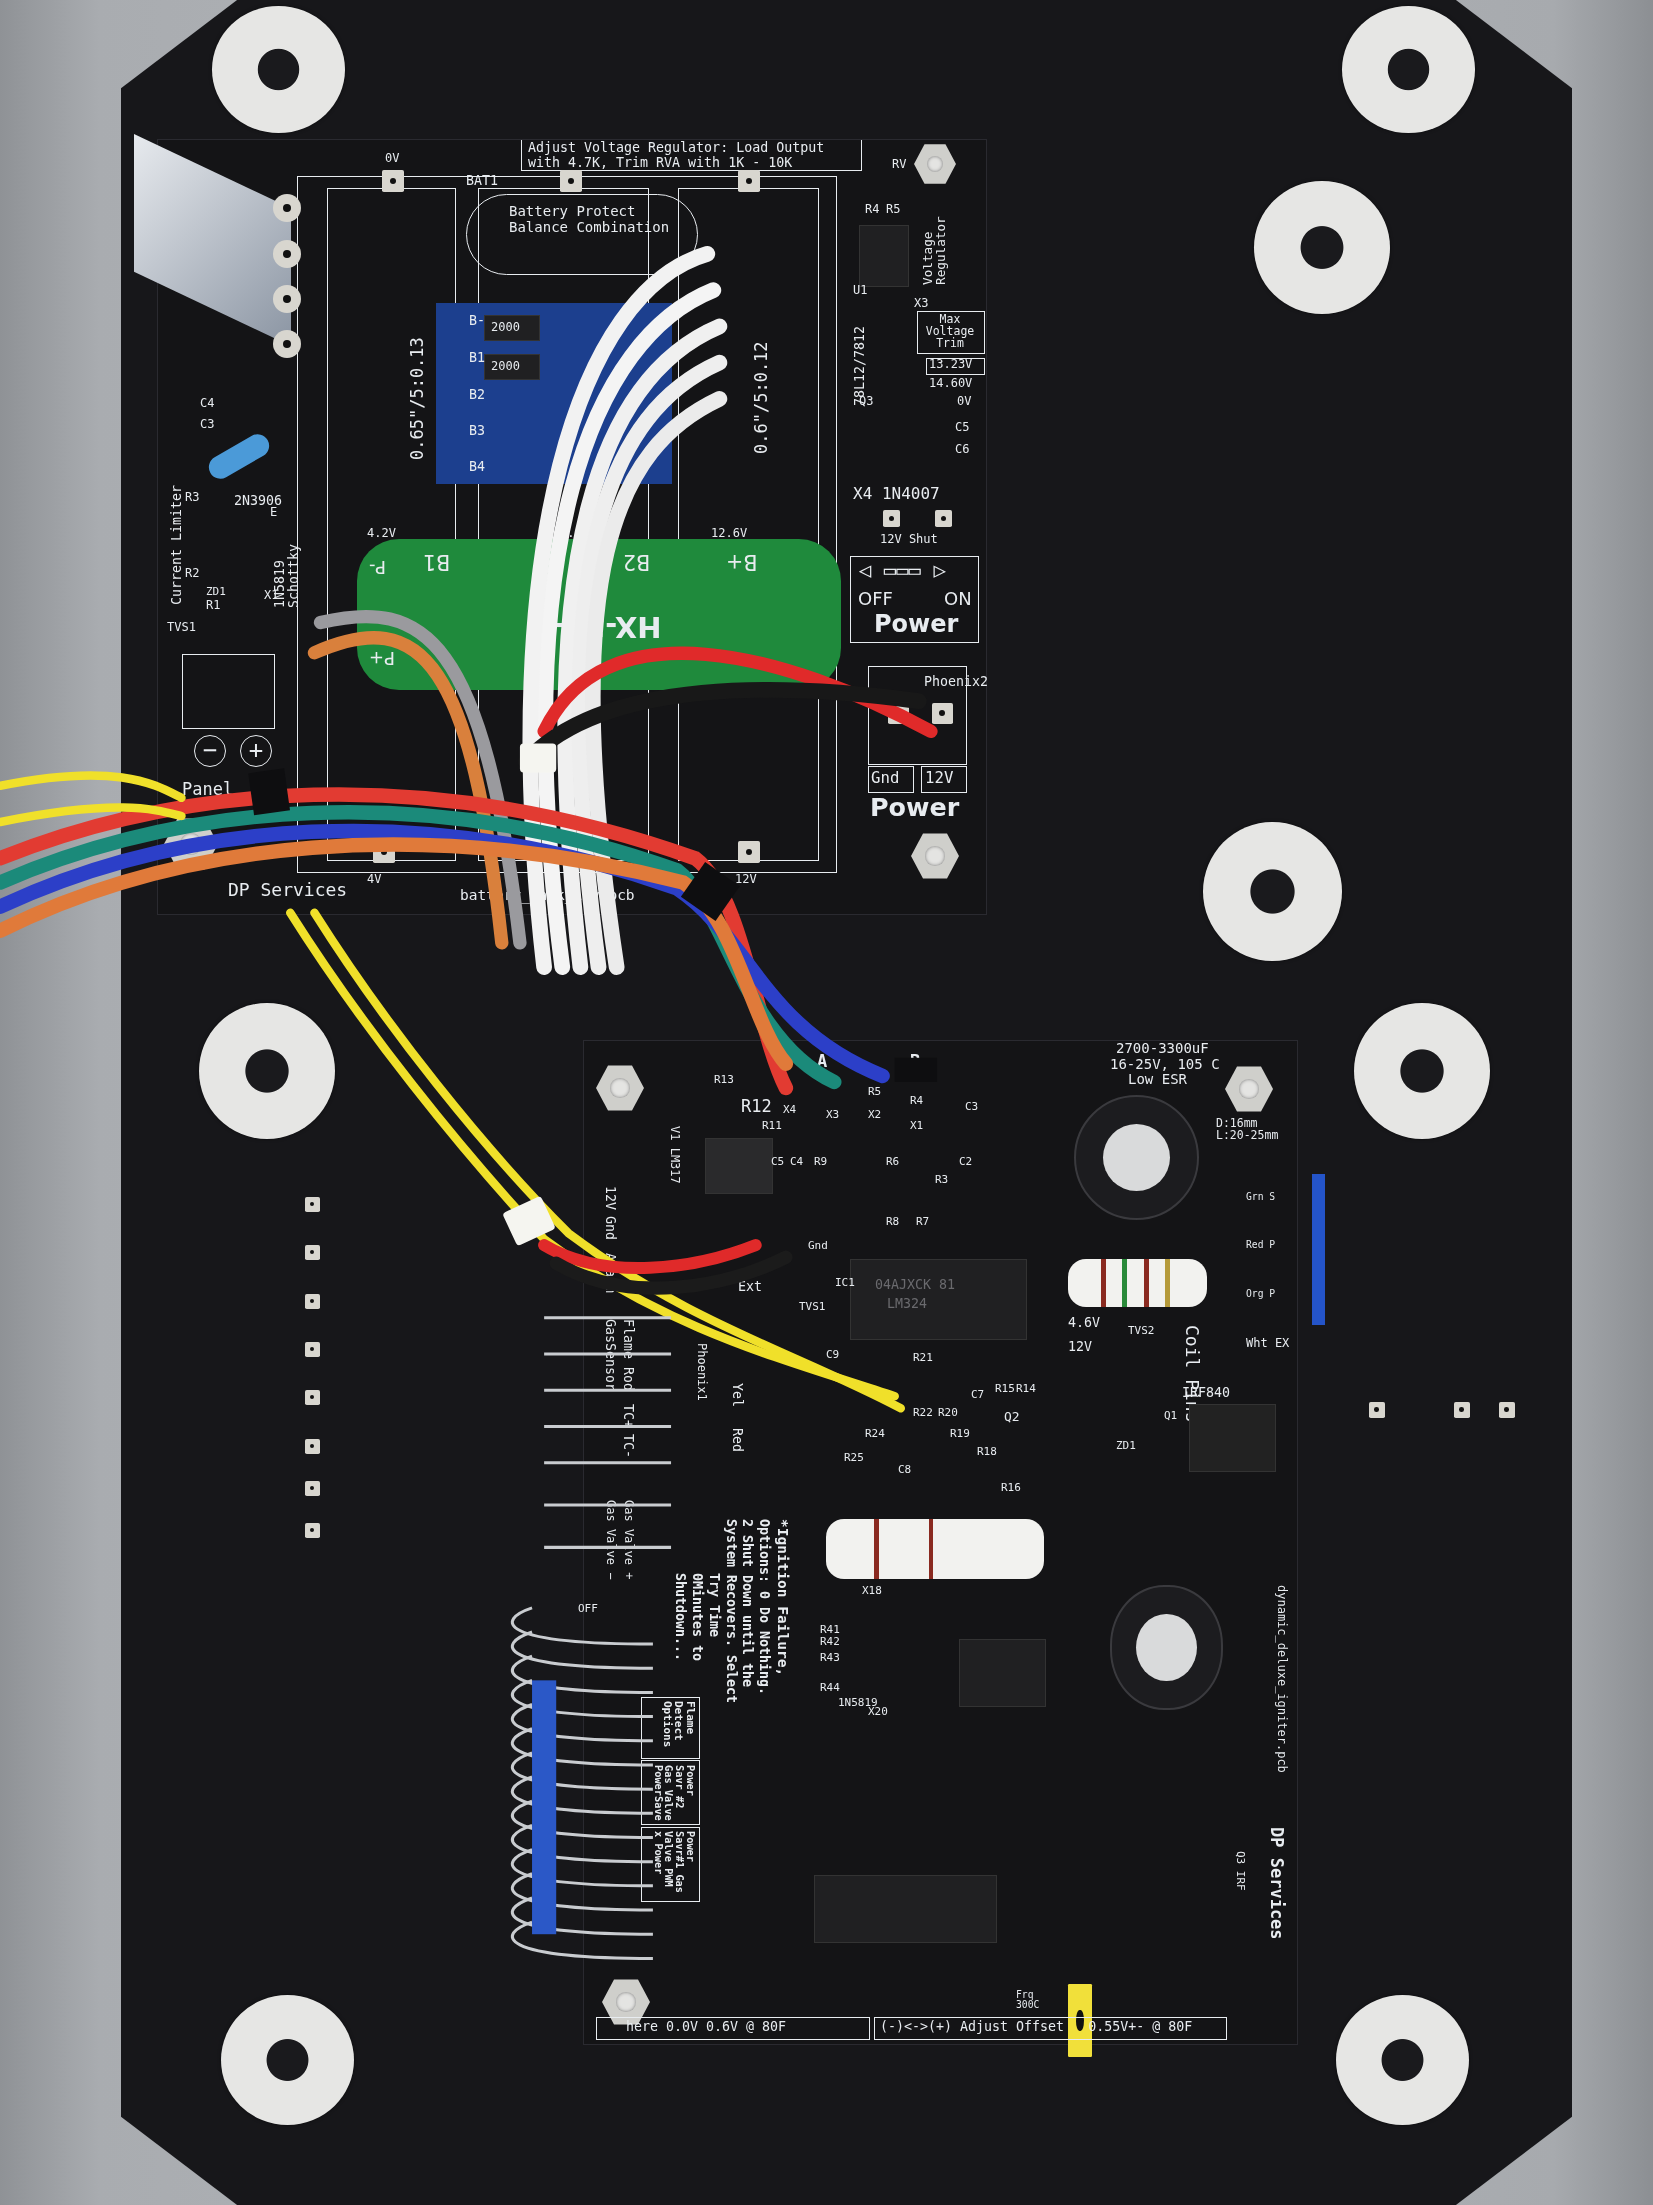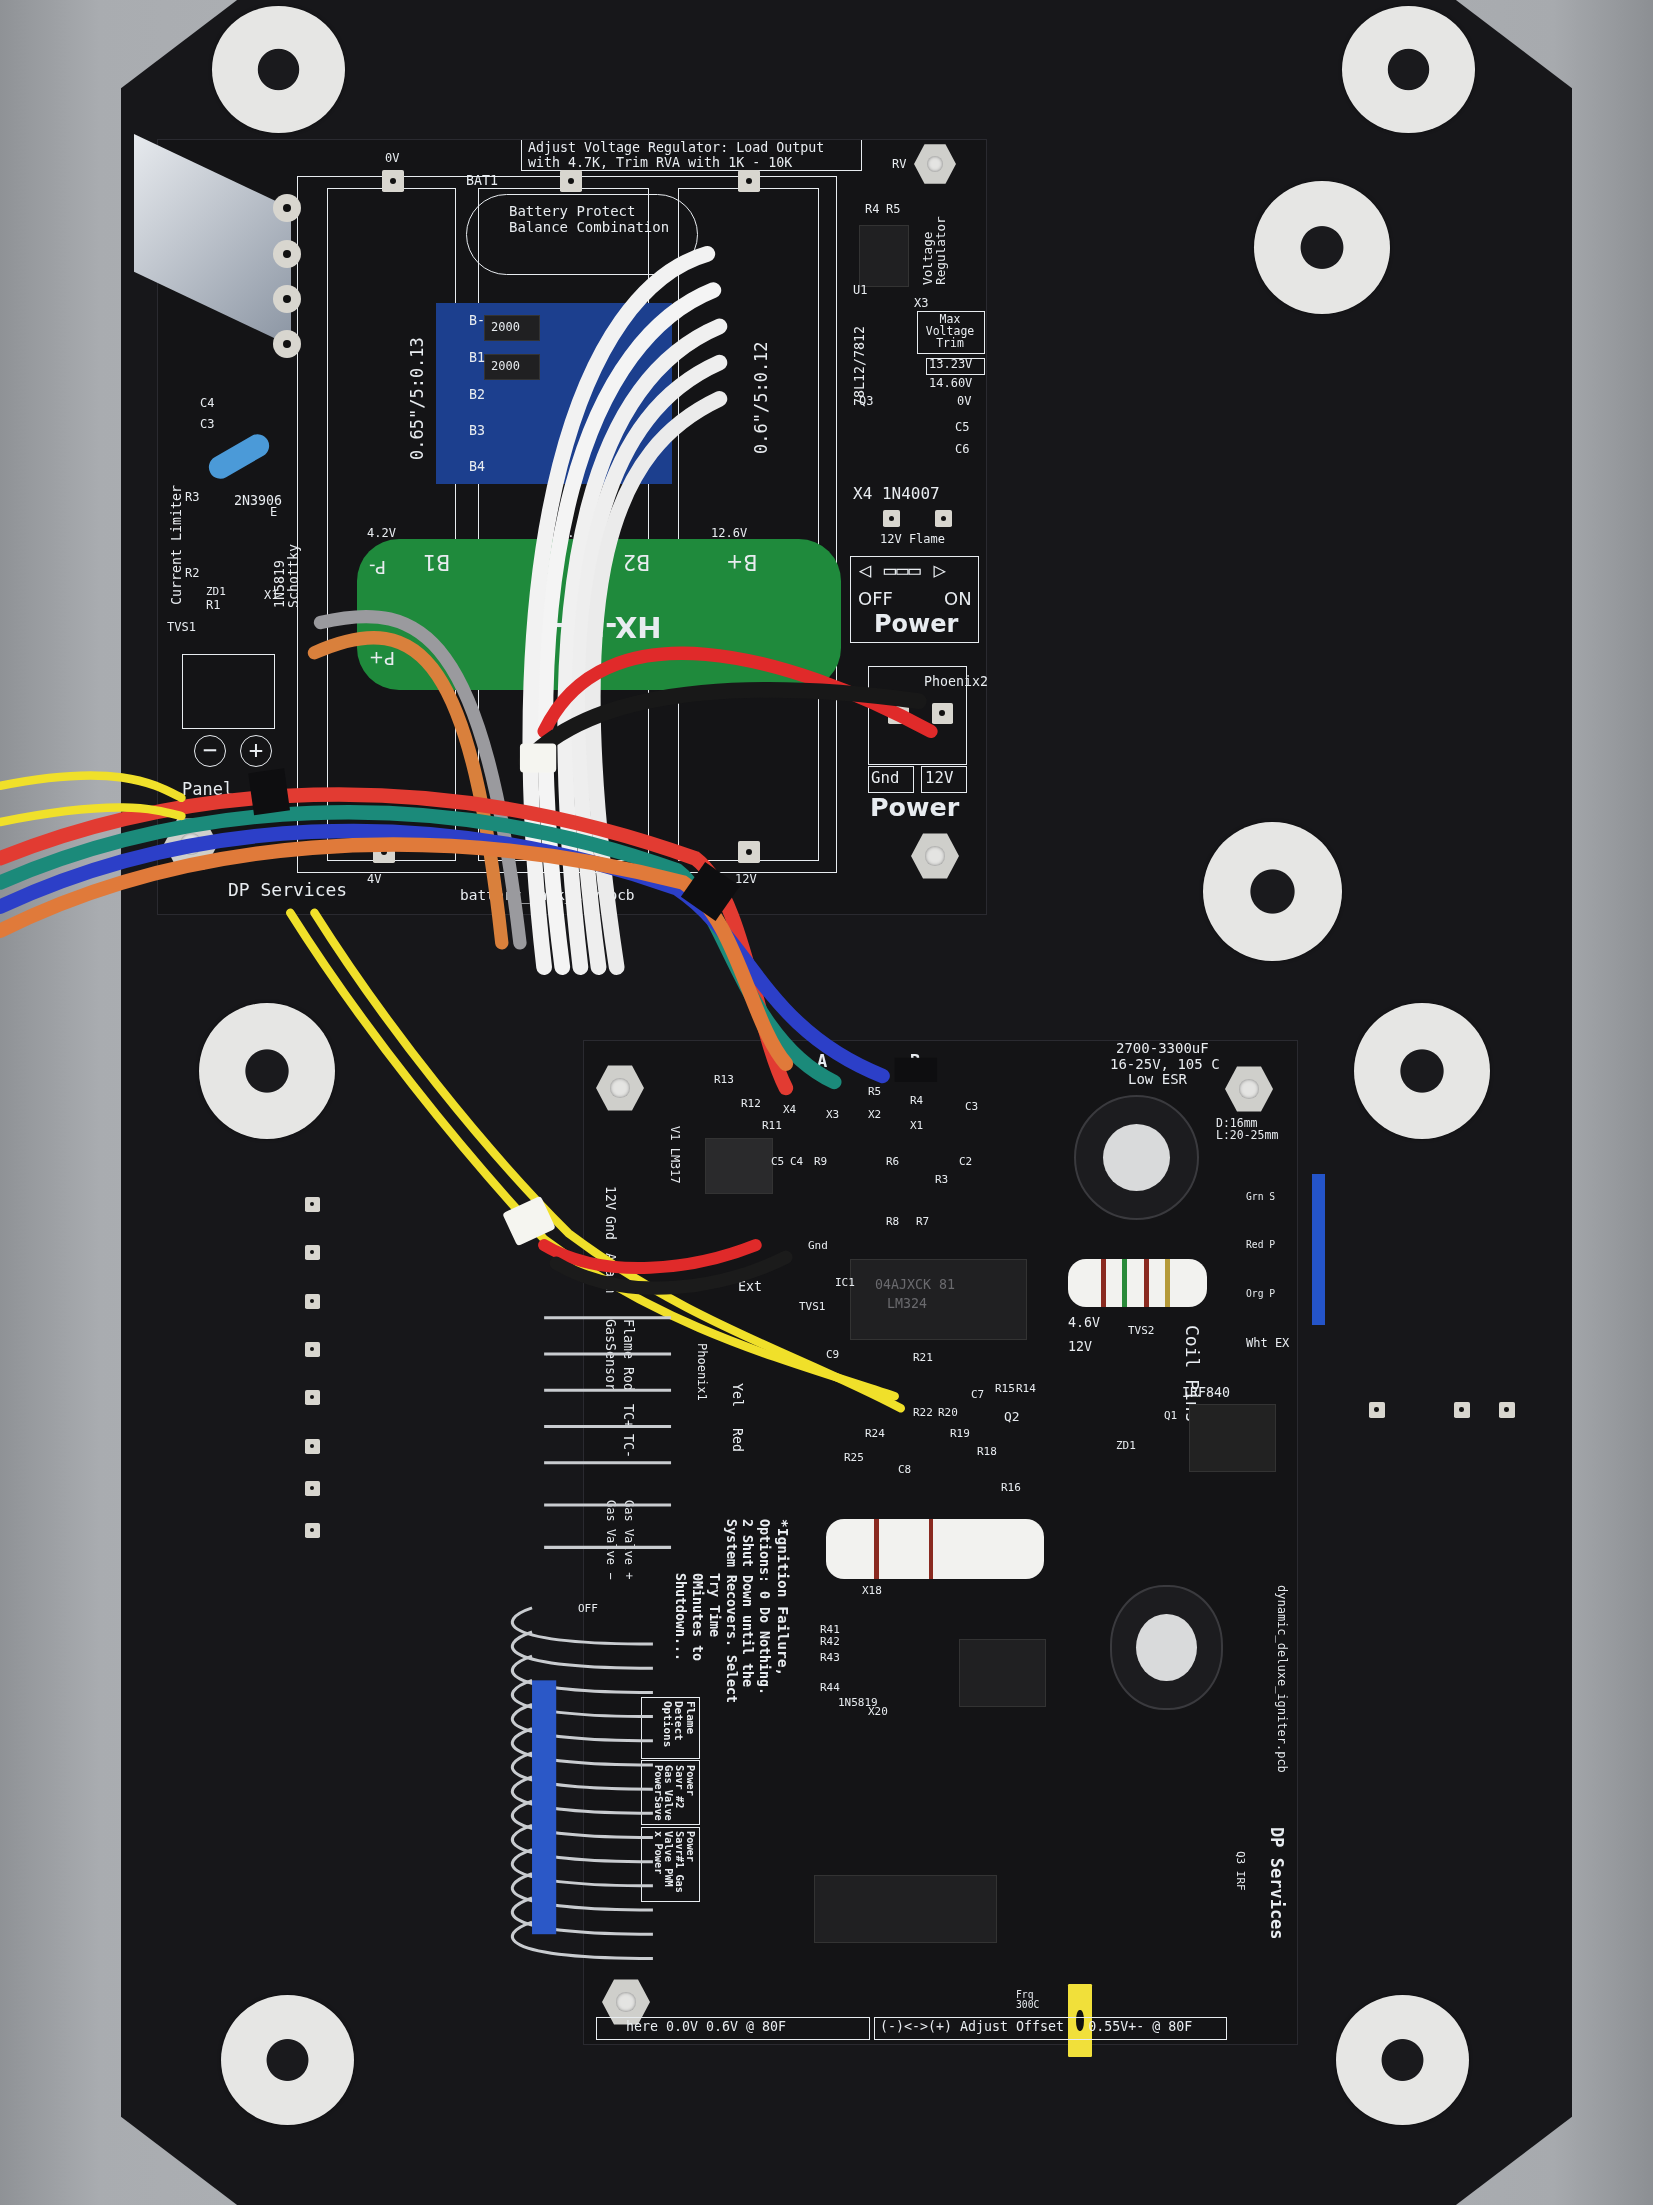--- a/index.html
+++ b/index.html
@@ -108,21 +108,21 @@
   <div class="box" style="left:768px;top:218px;width:57px;height:14.5px;border-width:1.2px;"></div>
   <div class="silk" style="left:771px;top:218px;font-size:12px;">13.23V</div>
   <div class="silk" style="left:771px;top:237px;font-size:12px;">14.60V</div>
   <div class="silk" style="left:799px;top:255px;font-size:12px;">0V</div>
   <div class="silk" style="left:701px;top:255px;font-size:12px;">Q3</div>
   <div class="silk" style="left:797px;top:281px;font-size:12px;">C5</div>
   <div class="silk" style="left:797px;top:303px;font-size:12px;">C6</div>
   <div class="silk" style="left:695px;top:346px;font-size:16px;">X4 1N4007</div>
   <div class="pad" style="left:725px;top:370px;width:17px;height:17px;"></div>
   <div class="pad" style="left:777px;top:370px;width:17px;height:17px;"></div>
-  <div class="silk" style="left:722px;top:393px;font-size:12px;">12V Flame</div>
+  <div class="silk" style="left:722px;top:393px;font-size:12px;">12V Shut</div>
 
   <div class="box" style="left:692px;top:416px;width:127px;height:85px;"></div>
   <div class="silk" style="left:701px;top:420px;font-size:20.6px;">◁ ▭▭▭ ▷</div>
   <div class="silk" style="left:700px;top:450px;font-size:18px;font-family:'DejaVu Sans',sans-serif;">OFF</div>
   <div class="silk" style="left:786px;top:450px;font-size:18px;font-family:'DejaVu Sans',sans-serif;">ON</div>
   <div class="silk" style="left:716px;top:472px;font-size:24px;font-family:'DejaVu Sans',sans-serif;font-weight:bold;">Power</div>
 
   <div class="box" style="left:710px;top:526px;width:97px;height:97px;"></div>
   <div class="silk" style="left:722px;top:535px;font-size:13.3px;margin-left:44px;">Phoenix2</div>
   <div class="pad" style="left:730px;top:563px;width:20.6px;height:20.6px;"></div>
@@ -183,21 +183,21 @@
   <div class="silk rot" style="left:617px;top:284px;font-size:18px;transform:rotate(90deg);">Coil Pins</div>
   <div class="blue" style="left:728px;top:133px;width:13.3px;height:151px;background:#2454c9;"></div>
   <div class="silk" style="left:662px;top:151px;font-size:9.7px;">Grn S</div>
   <div class="silk" style="left:662px;top:199px;font-size:9.7px;">Red P</div>
   <div class="silk" style="left:662px;top:248px;font-size:9.7px;">Org P</div>
   <div class="silk" style="left:662px;top:296px;font-size:12px;">Wht EX</div>
 
   <div class="silk rot" style="left:97px;top:85px;font-size:12px;transform:rotate(90deg);">V1 LM317</div>
   <div class="chip" style="left:121px;top:97px;width:66px;height:54px;background:#2a2a2c;"></div>
   <div class="silk" style="left:130px;top:33px;font-size:11px;">R13</div>
-  <div class="silk" style="left:157px;top:57px;font-size:11px;">R12</div>
+  <div class="silk" style="left:157px;top:57px;font-size:17px;">R12</div>
   <div class="silk" style="left:178px;top:79px;font-size:11px;">R11</div>
   <div class="silk" style="left:199px;top:63px;font-size:11px;">X4</div>
   <div class="silk" style="left:242px;top:68px;font-size:11px;">X3</div>
   <div class="silk" style="left:284px;top:68px;font-size:11px;">X2</div>
   <div class="silk" style="left:326px;top:79px;font-size:11px;">X1</div>
   <div class="silk" style="left:284px;top:45px;font-size:11px;">R5</div>
   <div class="silk" style="left:326px;top:54px;font-size:11px;">R4</div>
   <div class="silk" style="left:351px;top:133px;font-size:11px;">R3</div>
   <div class="silk" style="left:302px;top:115px;font-size:11px;">R6</div>
   <div class="silk" style="left:230px;top:115px;font-size:11px;">R9</div>

